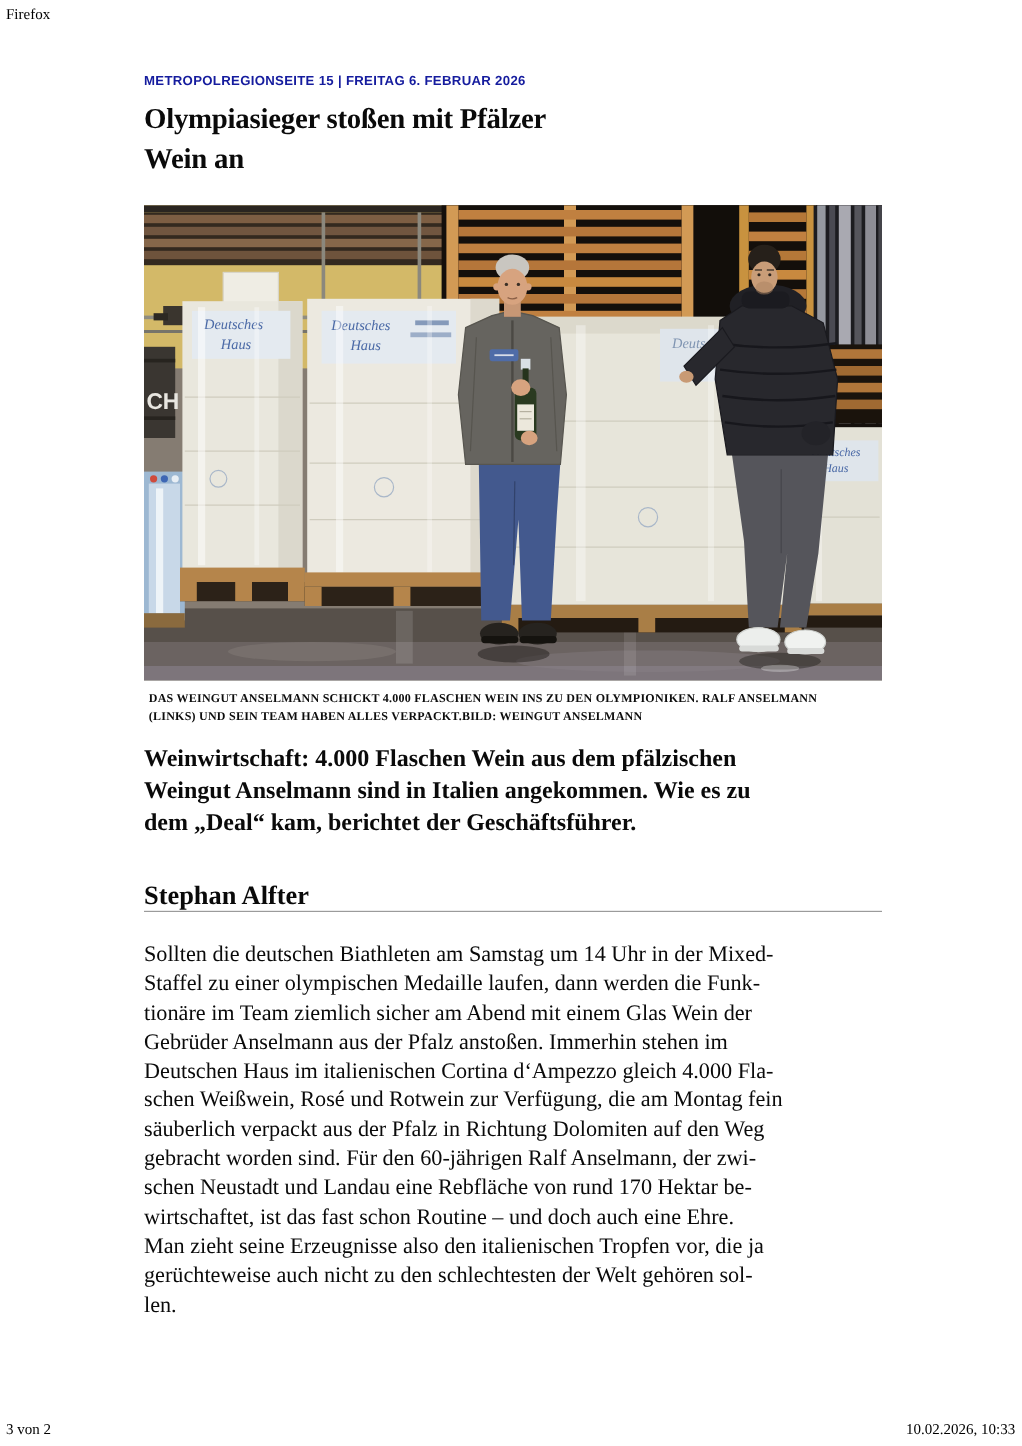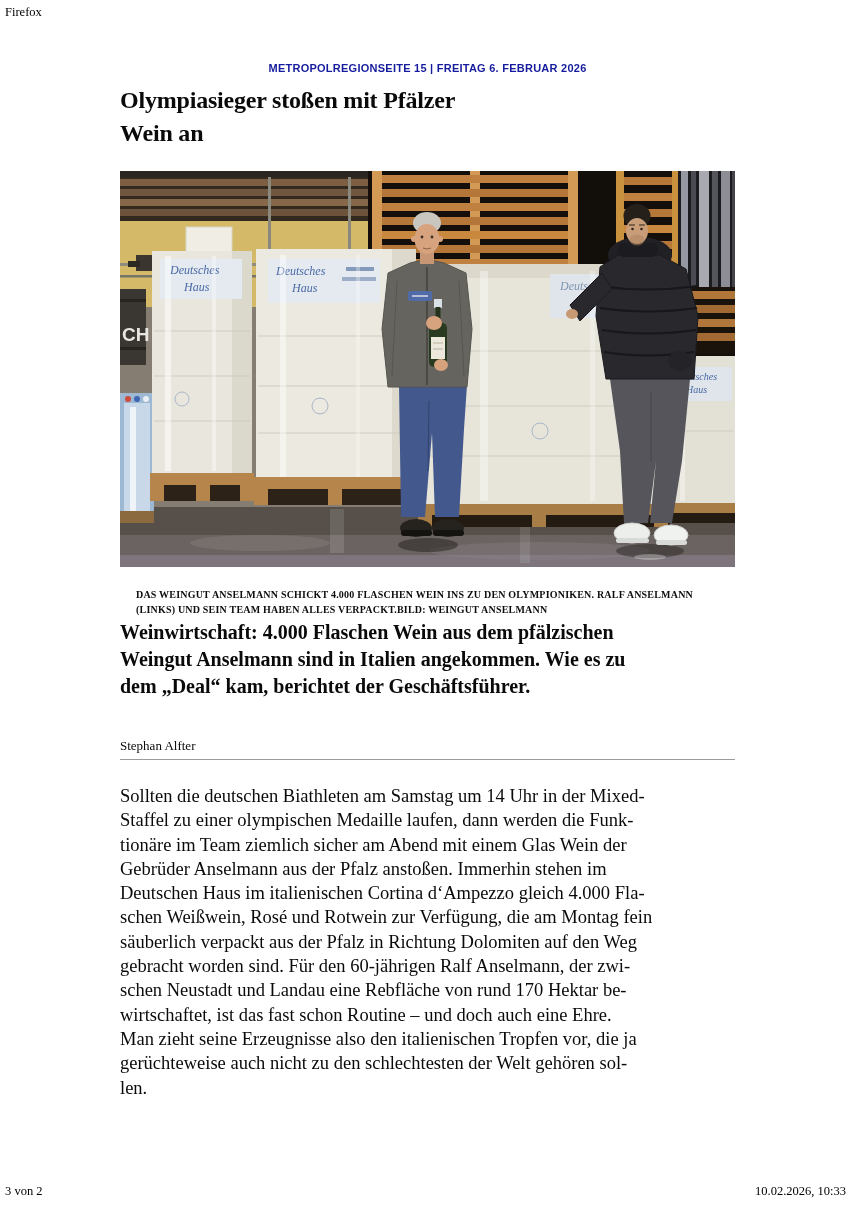--- a/index.html
+++ b/index.html
@@ -19,52 +19,52 @@
   }
   .print-footer{
     position:absolute;bottom:6px;left:5px;right:6px;
     display:flex;justify-content:space-between;
     font:12.5px/15px "Liberation Serif", serif;
     color:#000;
   }
   .content{position:absolute;left:120px;top:0;width:615px;}
   .masthead{
     position:absolute;top:62px;left:0;width:615px;
-    display:flex;justify-content:center;
+    display:flex;justify-content:flex-start;
     font-family:"Liberation Sans", sans-serif;
     font-weight:bold;font-size:11px;line-height:13px;
     color:#151c9e;letter-spacing:0.25px;
   }
   .headline{
     position:absolute;top:84px;left:0;width:630px;margin:0;
     font-family:"Liberation Serif", serif;
     font-weight:bold;font-size:24px;line-height:33px;
     letter-spacing:-0.2px;color:#0a0a0a;
     white-space:pre-line;
   }
   .photo{position:absolute;top:171px;left:0;width:615px;height:396px;margin:0;}
   .photo svg{display:block;width:615px;height:396px;}
   .caption{
-    position:absolute;top:572px;left:0;width:622px;margin:16px;
+    position:absolute;top:572px;left:0;width:622px;margin:4px;
     font-family:"Liberation Serif", serif;
     font-weight:bold;font-size:10px;line-height:14.5px;
     letter-spacing:0.2px;color:#0d0d0d;
     white-space:pre-line;
   }
   .lead{
     position:absolute;top:619px;left:0;width:626px;margin:0;
     font-family:"Liberation Serif", serif;
     font-weight:bold;font-size:20px;line-height:27px;
     color:#0a0a0a;white-space:pre-line;
   }
   .author-row{
     position:absolute;top:735px;left:0;width:615px;height:24px;
     border-bottom:1px solid #9b9b9b;
     font-family:"Liberation Serif", serif;
-    font-size:13px;line-height:22px;color:#0a0a0a;
+    font-size:22px;line-height:22px;color:#0a0a0a;font-weight:bold;
   }
   .body-text{
     position:absolute;top:784px;left:0;width:628px;margin:0;
     font-family:"Liberation Serif", serif;
     font-size:18.5px;line-height:24.3px;
     color:#0a0a0a;white-space:pre-line;
   }
 </style>
 </head>
 <body>

